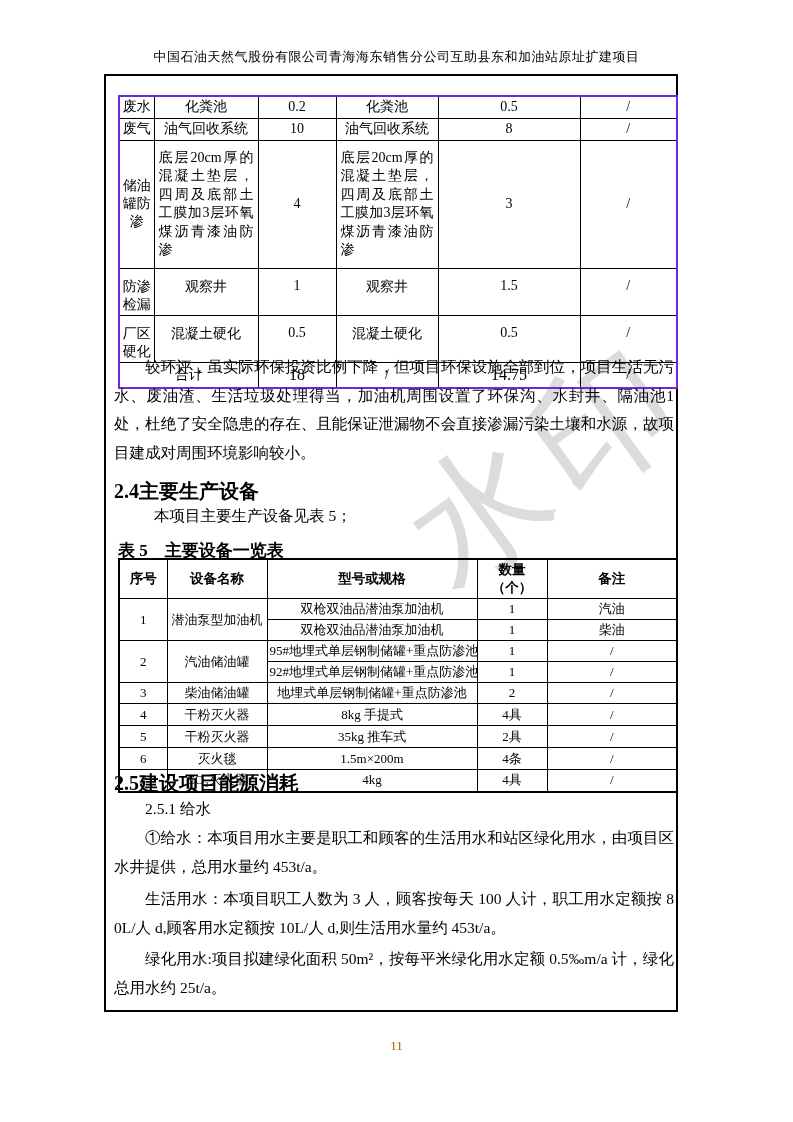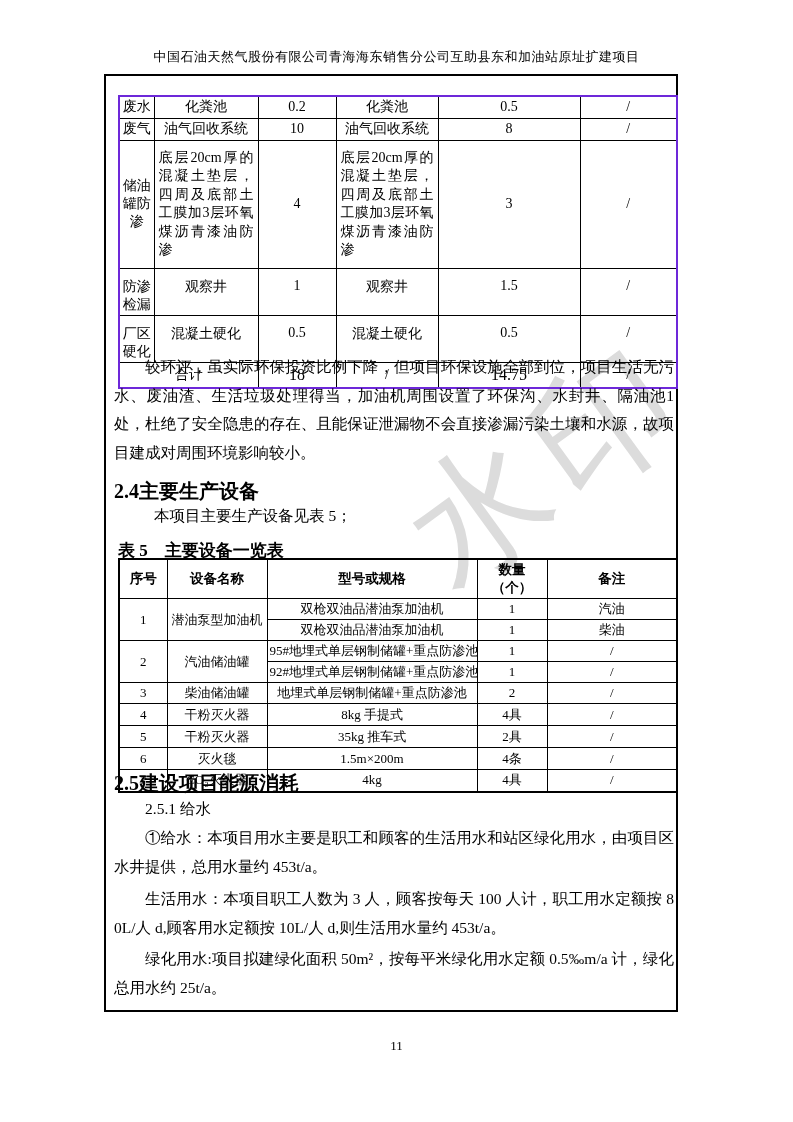--- a/index.html
+++ b/index.html
@@ -53,21 +53,21 @@
   .eqtable td{text-align:center;vertical-align:middle;white-space:nowrap;}
   .eqtable tr{height:19px;}
   .eqtable tr.tall{height:22px;}
   .h-25{top:694px;}
   .sub-251{position:absolute;left:8px;top:723px;z-index:1;font-size:15.5px;text-indent:2em;font-family:Liberation Serif, serif;}
   .p-supply{top:748px;}
   .p-domestic{top:809px;}
   .p-green{top:869px;}
   .page-number{
     position:absolute;left:0;top:1038px;width:100%;z-index:1;
-    text-align:center;font-size:13px;color:#000000;
+    text-align:center;font-size:13px;color:#a16207;
   }
 </style>
 </head>
 <body>
 
 <div class="page">
 
   <div class="header-title">中国石油天然气股份有限公司青海海东销售分公司互助县东和加油站原址扩建项目</div>
 
   <div class="frame">

